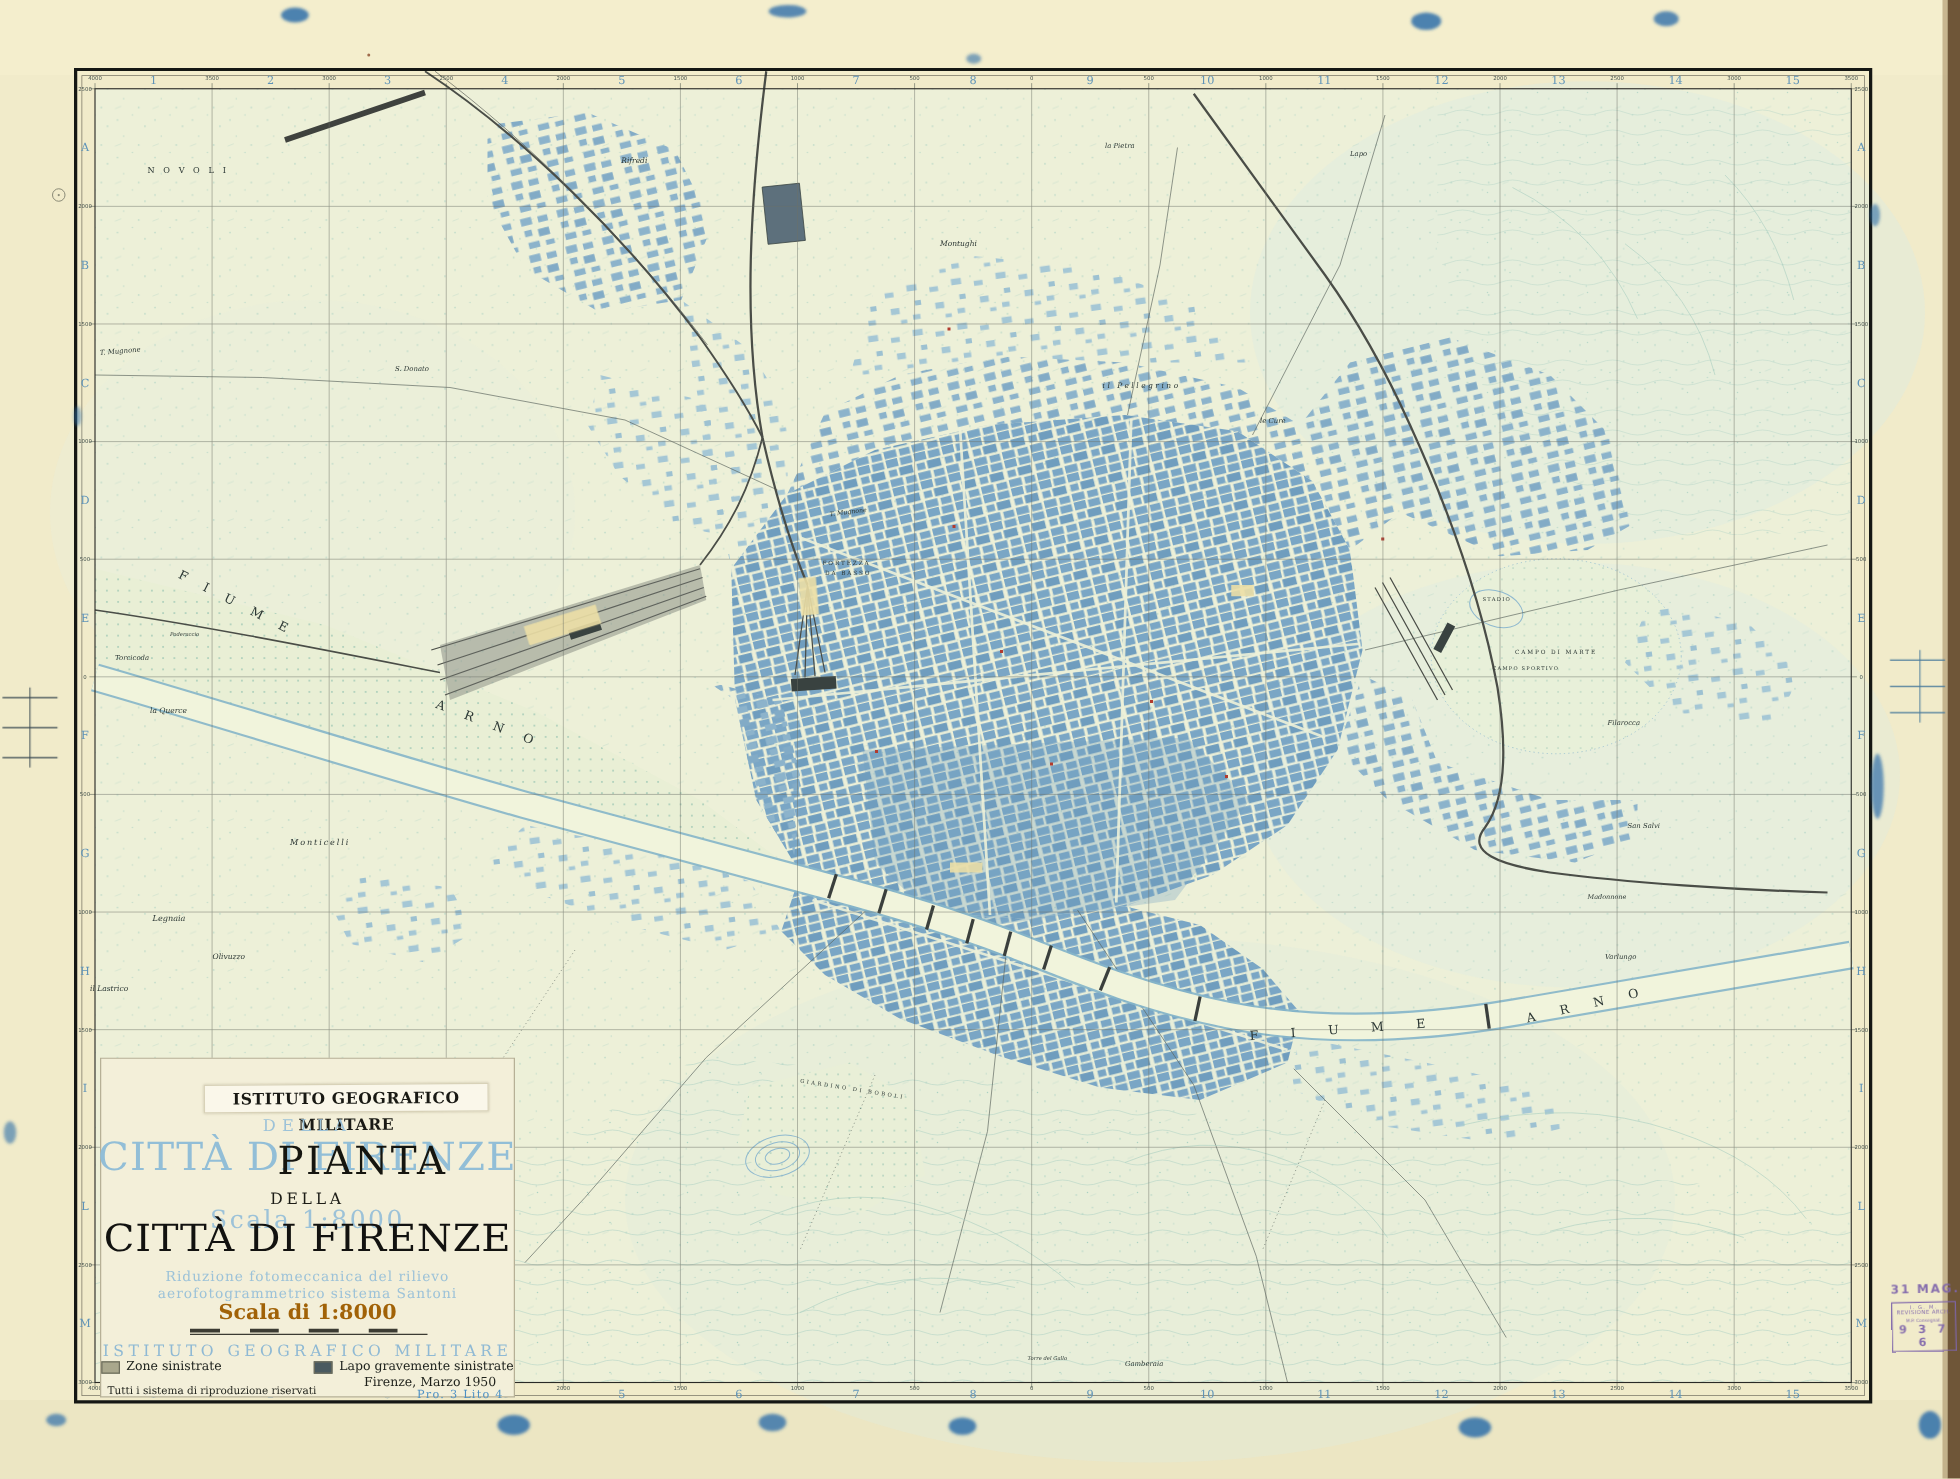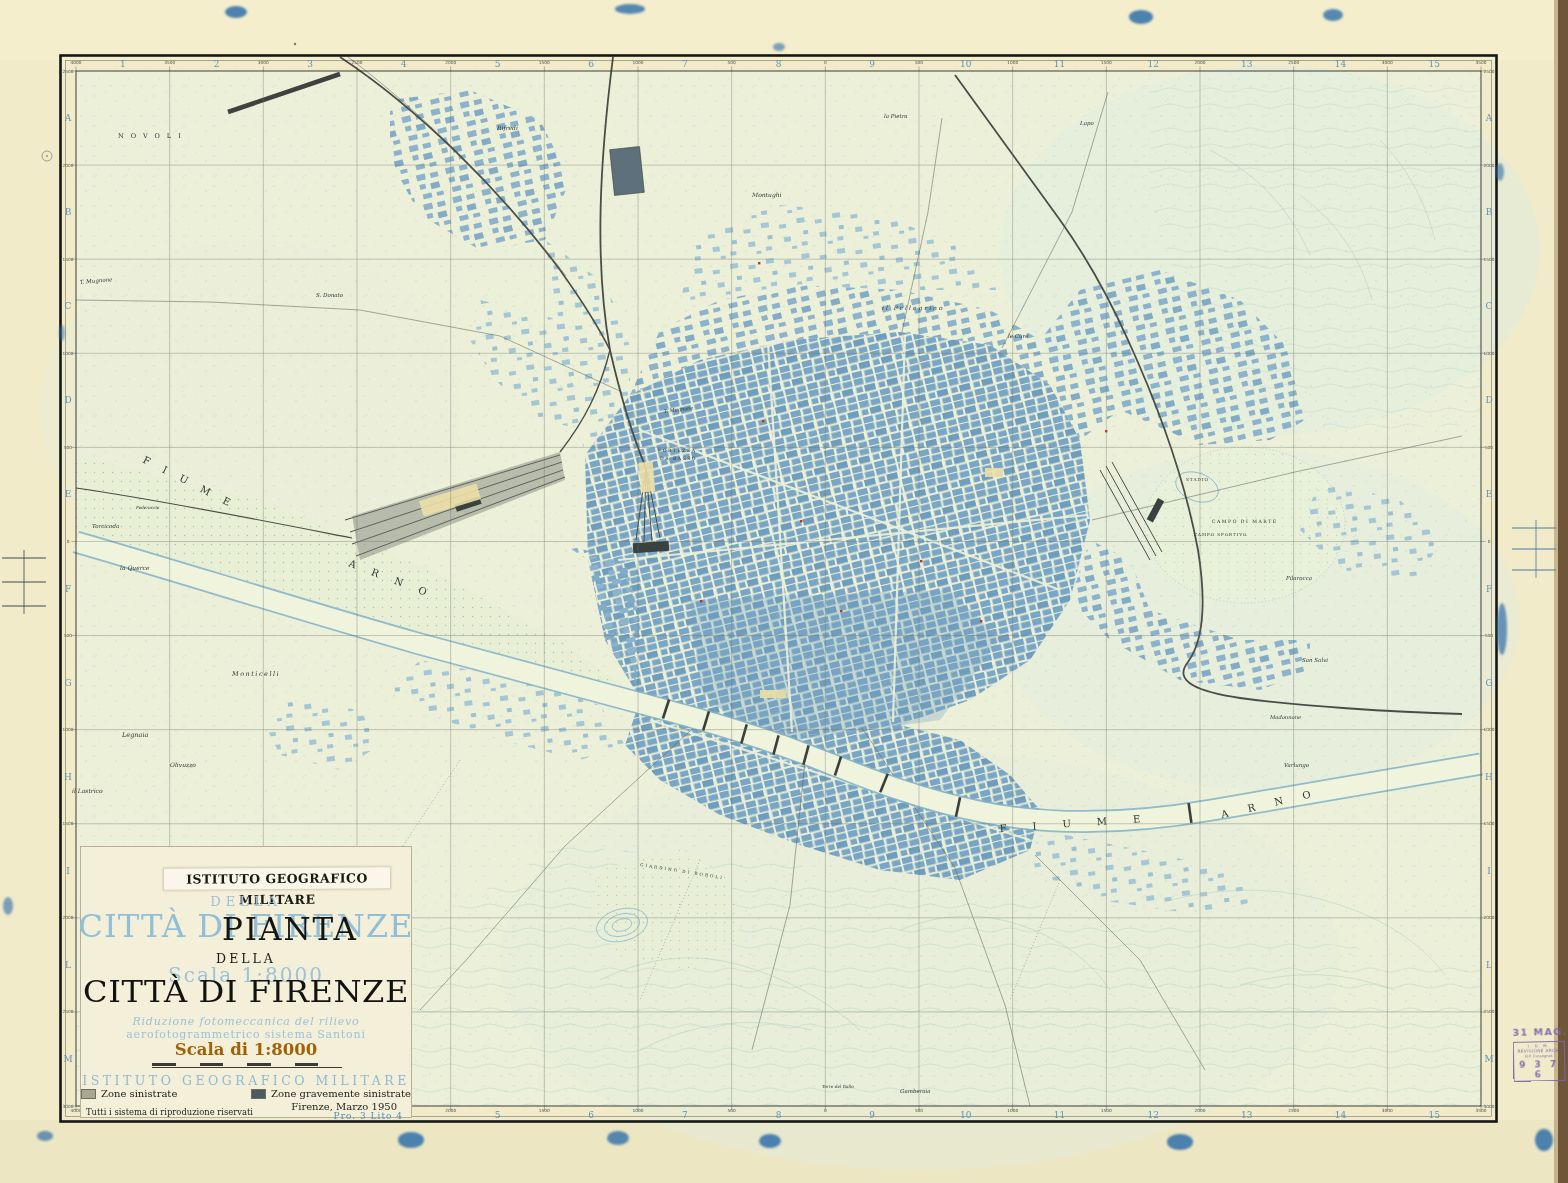--- a/index.html
+++ b/index.html
@@ -15,21 +15,21 @@
          border:1px solid #d8d2b8;box-shadow:0 0 2px rgba(120,110,70,.4);
          font-size:12.5px;font-weight:bold;letter-spacing:.5px;color:#191914;
          text-align:center;line-height:21px;transform:rotate(-.4deg);}
   .ghost{color:#9cc2d8;}
   .g-della{top:47px;font-size:13px;letter-spacing:5px;}
   .g-citta{top:61px;font-size:31px;letter-spacing:1px;color:#92bed7;transform:scaleX(1.04);}
   .b-pianta{top:64px;font-size:31px;letter-spacing:2px;color:#15150f;padding-left:44px;}
   .b-della{top:104px;font-size:12.5px;letter-spacing:3px;color:#1c1c16;}
   .g-scala{top:116px;font-size:20px;letter-spacing:2px;}
   .b-citta{top:127px;font-size:30px;letter-spacing:.5px;color:#121210;transform:scaleX(1.07);}
-  .g-note1{top:168px;font-size:11px;letter-spacing:.8px;font-style:italic;}
+  .g-note1{top:168px;font-size:11px;letter-spacing:.8px;}
   .g-note2{top:181px;font-size:11px;letter-spacing:.8px;}
   .b-scala{top:193px;font-size:16.5px;font-weight:bold;color:#a16207;}
   .sbar{position:absolute;top:216px;left:71px;width:190px;height:4px;
         border-bottom:1.2px solid #3b3b33;display:flex;}
   .sbar i{display:block;height:3px;flex:1;}
   .sbar i:nth-child(odd){background:#3b3b33;}
   .g-ist{top:226px;font-size:12.5px;letter-spacing:3.5px;color:#8fb9d4;}
   .legend{position:absolute;top:241px;left:0;width:100%;display:flex;justify-content:space-between;
           gap:16px;font-size:10px;color:#20241f;}
   .legend .it{display:flex;align-items:center;gap:5px;}
@@ -544,21 +544,21 @@
         <i></i>
       </div>
   <div class="line ghost g-ist">ISTITUTO GEOGRAFICO MILITARE</div>
   <div class="legend" id="legend">
         <span class="it">
           <span class="sw" style="background: rgb(169, 167, 140);"></span>
           <span>Zone sinistrate</span>
         </span>
         <span class="it">
           <span class="sw" style="background: rgb(74, 90, 96);"></span>
-          <span>Zone gravemente sinistrate</span>
+          <span>Lapo gravemente sinistrate</span>
         </span>
       </div>
   <div class="rights">Tutti i sistema di riproduzione riservati</div>
   <div class="date">Firenze, Marzo 1950</div>
   <div class="litho">Pro. 3  Lito 4</div>
 </div>
 
 <div class="stamp">
   <div class="d">31 MAG. 194</div>
   <div class="box">

